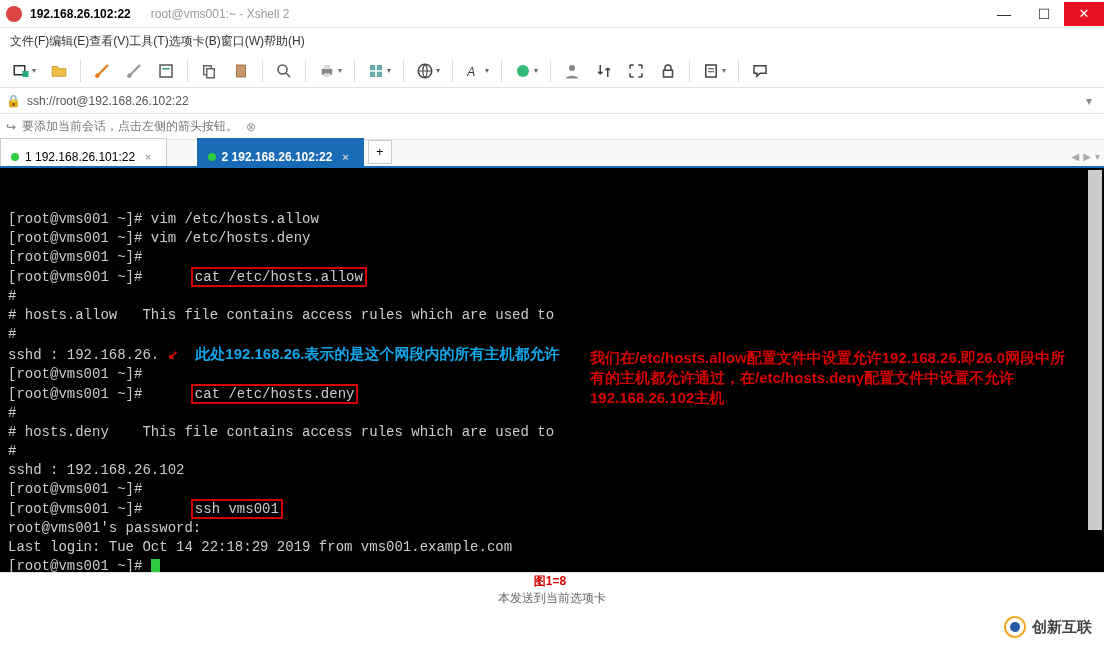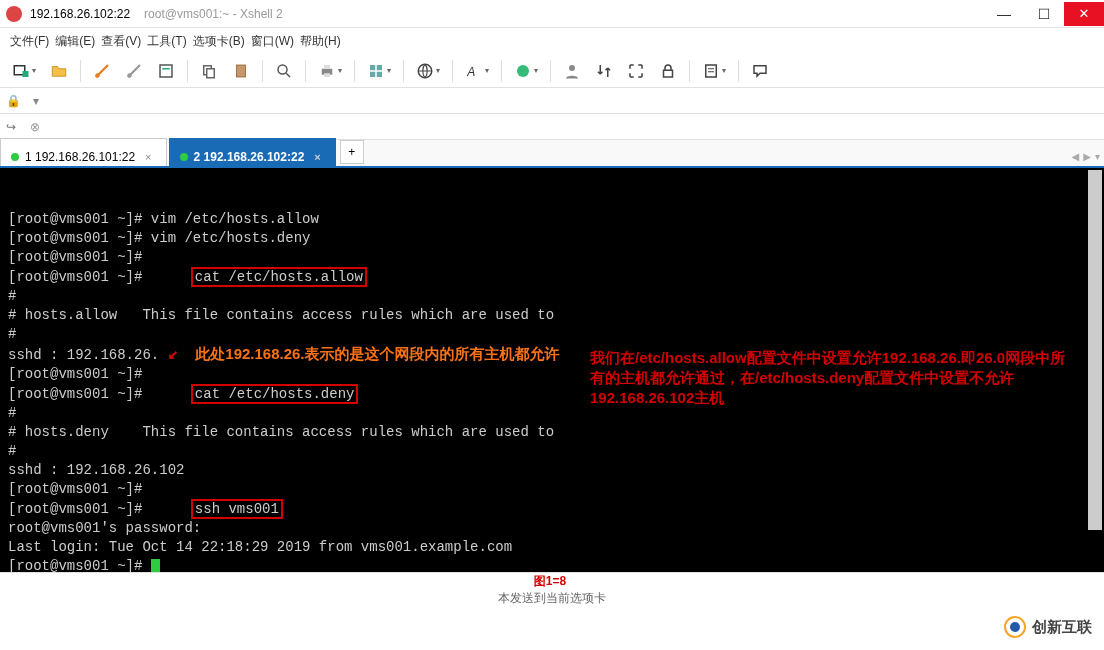--- a/index.html
+++ b/index.html
@@ -1,51 +1,51 @@
 <!DOCTYPE html>
 <html><head>
 <meta charset="utf-8">
 <style>
 * { margin: 0; padding: 0; box-sizing: border-box; }
 body { width: 1104px; height: 650px; font-family: "Microsoft YaHei", Arial, sans-serif; font-size: 12px; background: #fff; position: relative; overflow: hidden; }
 .titlebar { height: 28px; background: #fff; display: flex; align-items: center; border-bottom: 1px solid #e5e5e5; padding-left: 6px; }
 .titlebar .logo { width: 16px; height: 16px; background: #d44; border-radius: 50%; margin-right: 8px; }
-.titlebar .title-main { font-weight: normal; color: #000; margin-right: 14px; }
+.titlebar .title-main { font-weight: bold; color: #000; margin-right: 20px; }
 .titlebar .title-sub { color: #999; }
 .winctrl { margin-left: auto; display: flex; }
 .winctrl div { width: 40px; height: 24px; display: flex; align-items: center; justify-content: center; color: #333; font-size: 14px; }
 .winctrl .close { background: #e81123; color: #fff; font-size: 13px; }
-.menubar { height: 26px; display: flex; align-items: center; padding: 0 10px; gap: 6px; color: #333; }
+.menubar { height: 26px; display: flex; align-items: center; padding: 0 10px; gap: 0; color: #333; }
 .menubar span { cursor: default; }
 .toolbar { height: 34px; border-bottom: 1px solid #e0e0e0; display: flex; align-items: center; padding: 0 8px; gap: 6px; }
 .tbtn { display: inline-flex; align-items: center; gap: 2px; padding: 2px 4px; color: #444; }
 .tbtn svg { width: 18px; height: 18px; }
 .tsep { width: 1px; height: 22px; background: #ddd; margin: 0 2px; }
 .caret { font-size: 8px; color: #666; }
 .addrbar { height: 26px; display: flex; align-items: center; border-bottom: 1px solid #e0e0e0; padding: 0 6px; color: #555; }
 .addrbar .lockicon { margin-right: 6px; color: #888; }
 .addrbar .addr { flex: 1; }
 .addrbar .drop { color: #888; padding: 0 6px; }
 .hintbar { height: 26px; display: flex; align-items: center; padding: 0 6px; color: #777; border-bottom: 1px solid #e0e0e0; }
 .hintbar .arrow { margin-right: 6px; }
 .hintbar .closehint { margin-left: 8px; color: #999; }
 .tabbar { height: 28px; background: #f9f9f9; display: flex; align-items: flex-end; position: relative; border-bottom: 2px solid #1a6bb5; }
 .tab { height: 28px; display: flex; align-items: center; padding: 8px 14px 0 10px; border: 1px solid #ccc; border-bottom: none; background: #fff; margin-right: 2px; position: relative; }
-.tab.active { background: #1a6bb5; color: #fff; font-weight: bold; border-color: #1a6bb5; }
+.tab.active { background: #1a6bb5; color: #fff; font-weight: bold; border-color: #1a6bb5; margin-left: 28px; }
 .tab .dot { width: 8px; height: 8px; border-radius: 50%; margin-right: 6px; }
 .tab .dot.green { background: #2ecc40; }
 .tab .tclose { margin-left: 10px; color: #888; font-size: 11px; }
 .tab.active .tclose { color: #ccc; }
 .addtab { width: 24px; height: 24px; border: 1px solid #ccc; background: #fff; display: flex; align-items: center; justify-content: center; margin-left: 2px; margin-bottom: 2px; }
 .tabnav { position: absolute; right: 4px; bottom: 4px; display: flex; gap: 4px; color: #aaa; font-size: 10px; }
 .terminal { background: #000; color: #ccc; font-family: "Consolas","Courier New",monospace; font-size: 14px; line-height: 19px; padding: 4px 8px; height: 404px; position: relative; overflow: hidden; white-space: pre; }
 .terminal .scrollthumb { position: absolute; right: 2px; top: 2px; width: 14px; height: 360px; background: #ccc; }
 .hl { border: 2px solid #d40000; padding: 0 2px; display:inline-block; line-height: 16px; margin-left: 40px; }
 .redarrow { color: #d40000; font-weight: bold; font-size: 18px; }
-.ann { color: #f97316; font-family: "Microsoft YaHei",Arial,sans-serif; font-weight: bold; font-size: 15px; }
+.ann { color: #0ea5e9; font-family: "Microsoft YaHei",Arial,sans-serif; font-weight: bold; font-size: 15px; }
 .cursor { display:inline-block; width:9px; height:15px; background:#2ecc40; vertical-align: middle;}
 .rightann { position: absolute; left: 590px; top: 180px; width: 480px; color:#d40000; font-family:"Microsoft YaHei",Arial,sans-serif; font-weight:bold; font-size:15px; line-height:20px; white-space: normal;}
 .statusbar { height: 22px; display: flex; align-items: center; padding: 0 8px; color: #666; border-top: 1px solid #e0e0e0; flex-direction: column; }
 .statusbar .figlabel { color: #d40000; font-weight: bold; margin-right: 4px;}
 .watermark { position: absolute; right: 12px; bottom: 12px; display:flex; align-items:center; gap:6px; color:#444; font-weight:bold; font-size:15px;}
 .watermark .wmicon { width:22px; height:22px; border:2px solid #f5a623; border-radius:50%; position:relative;}
 .watermark .wmicon::after{content:"";position:absolute;left:4px;top:4px;width:10px;height:10px;background:#235aa6;border-radius:50%;}
 </style>
 </head>
 <body>
@@ -197,25 +197,27 @@
   <span class="tsep"></span>
   <span class="tbtn">
       <svg viewBox="0 0 24 24">
         <path d="M4 5h16v10H12l-4 4v-4H4z" fill="none" stroke="#444" stroke-width="2"></path>
       </svg>
     </span>
 </div>
 
 <div class="addrbar">
   <span class="lockicon">🔒</span>
+  <span class="addr">ssh://root@192.168.26.102:22</span>
   <span class="drop">▾</span>
 </div>
 
 <div class="hintbar">
   <span class="arrow">↪</span>
+  <span>要添加当前会话，点击左侧的箭头按钮。</span>
   <span class="closehint">⊗</span>
 </div>
 
 <div class="tabbar">
   <div class="tab">
     <span class="dot green"></span>
     <span>1 192.168.26.101:22</span>
     <span class="tclose">×</span>
   </div>
   <div class="tab active">

